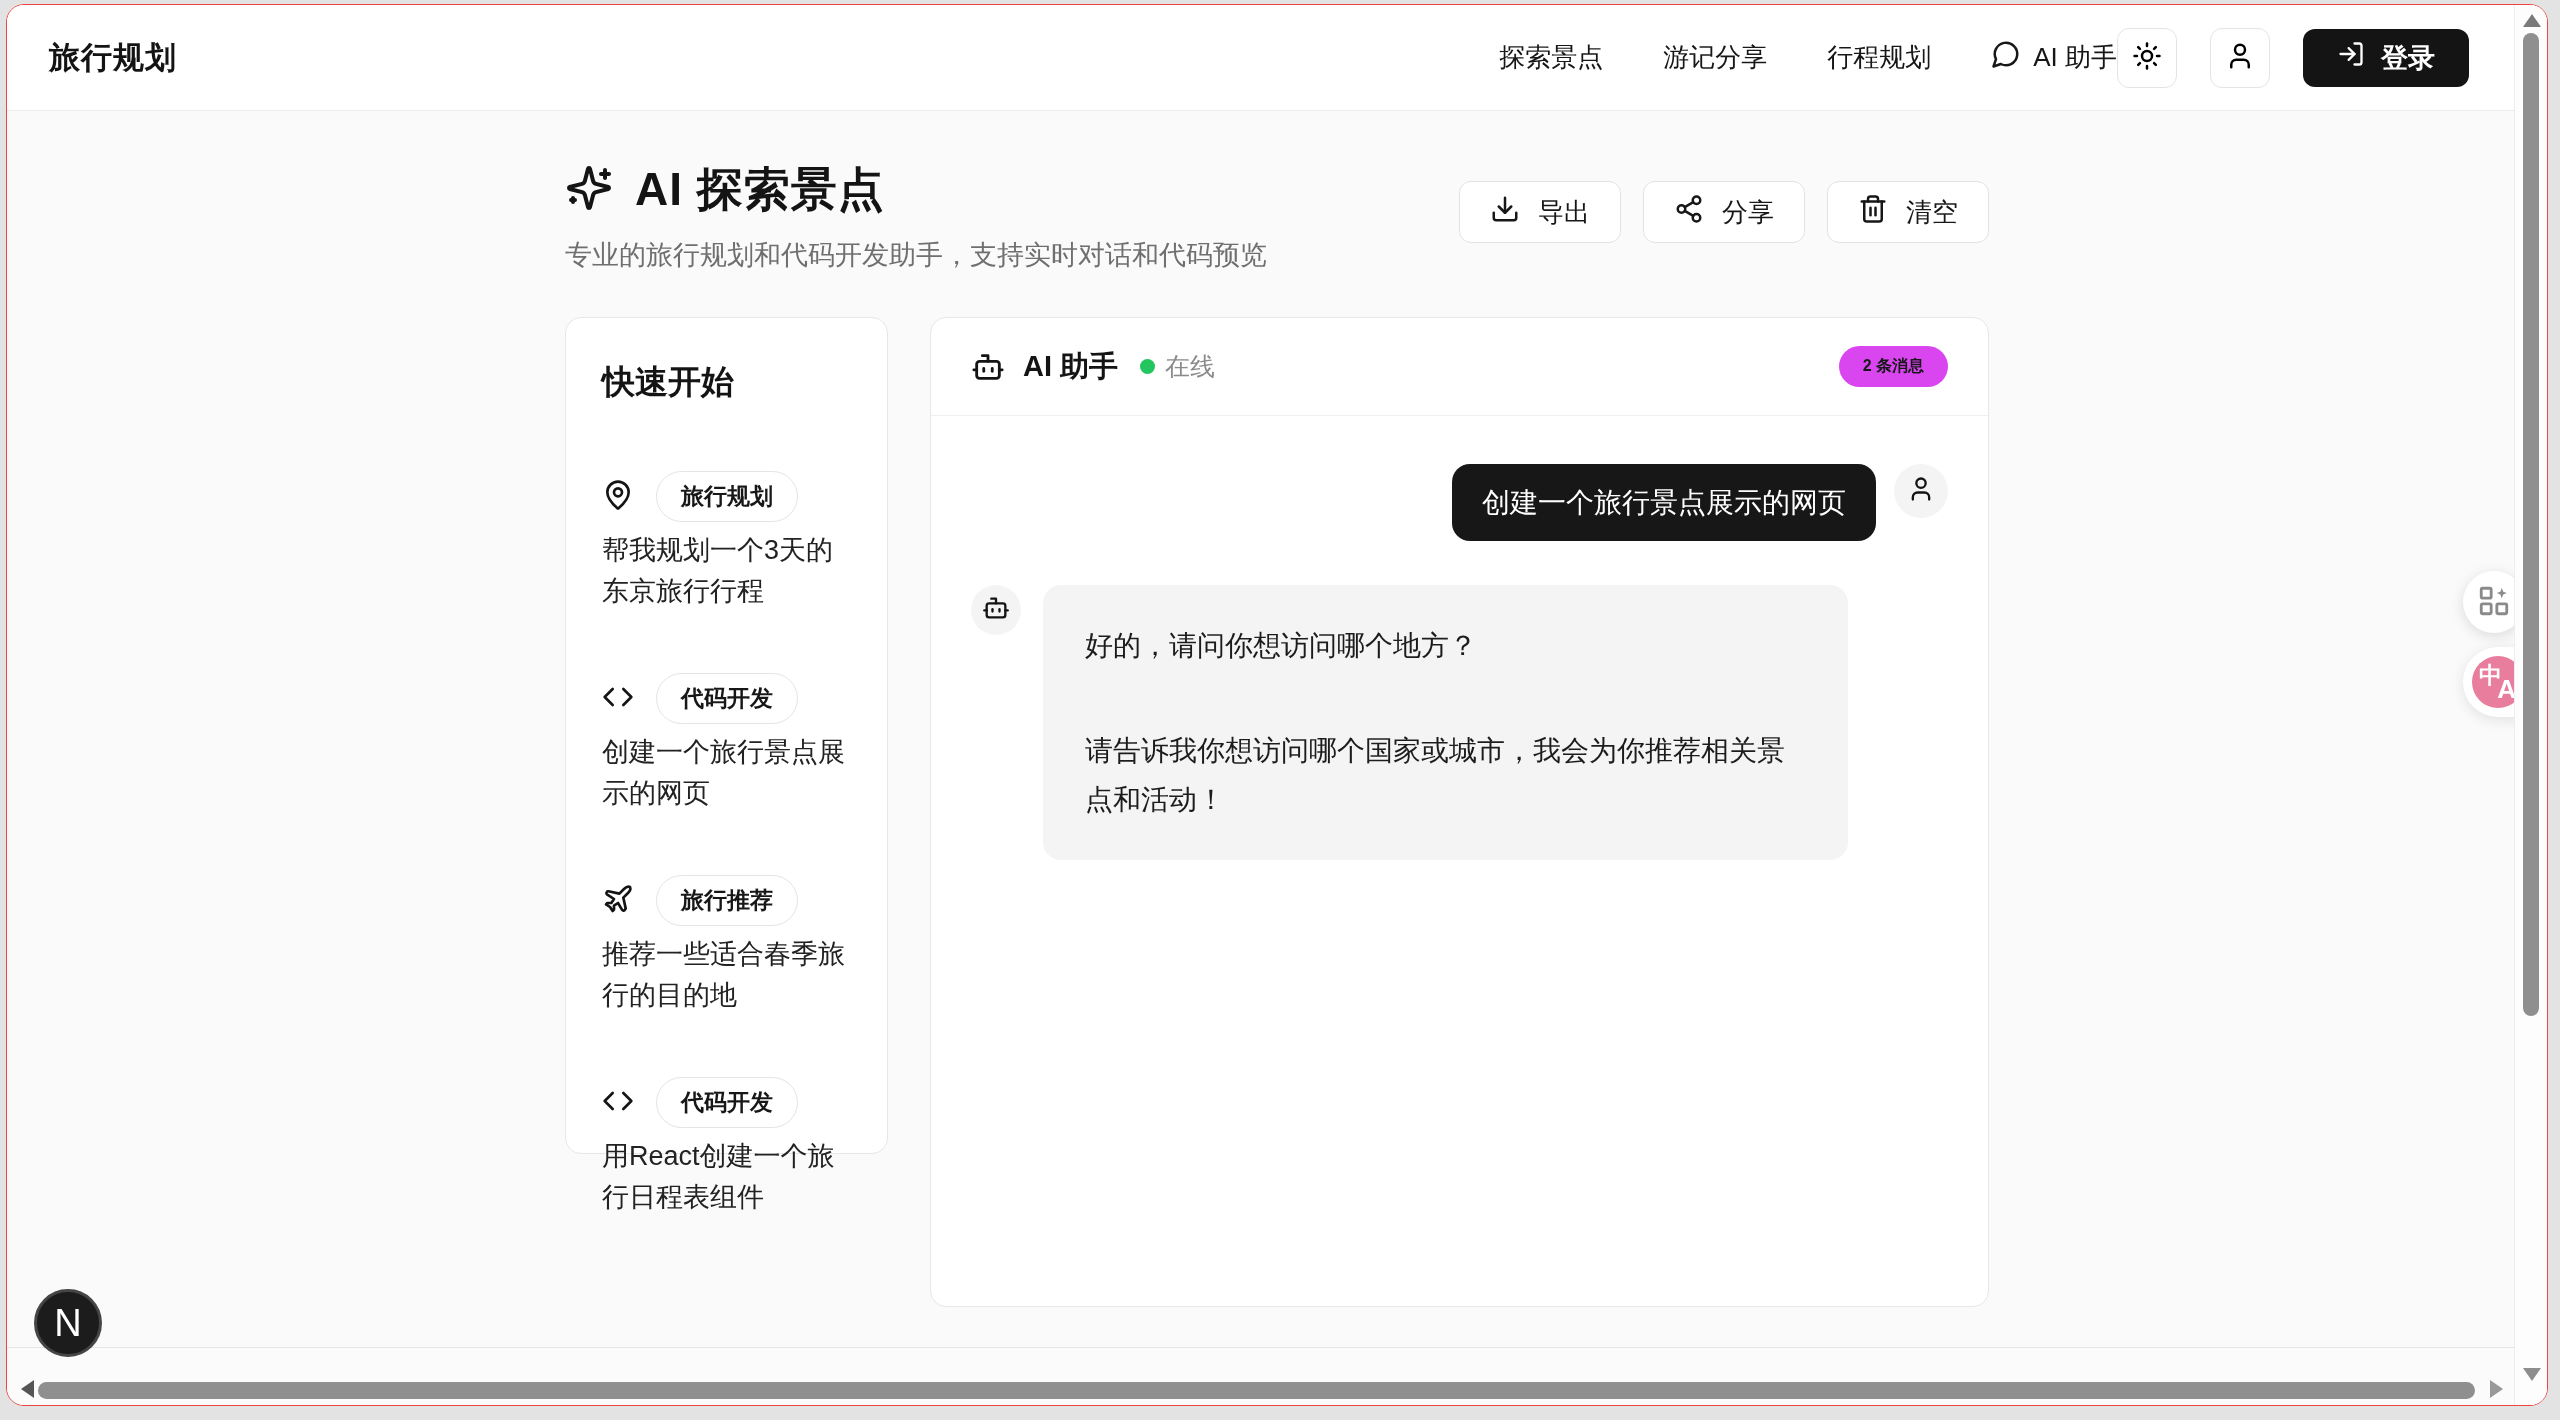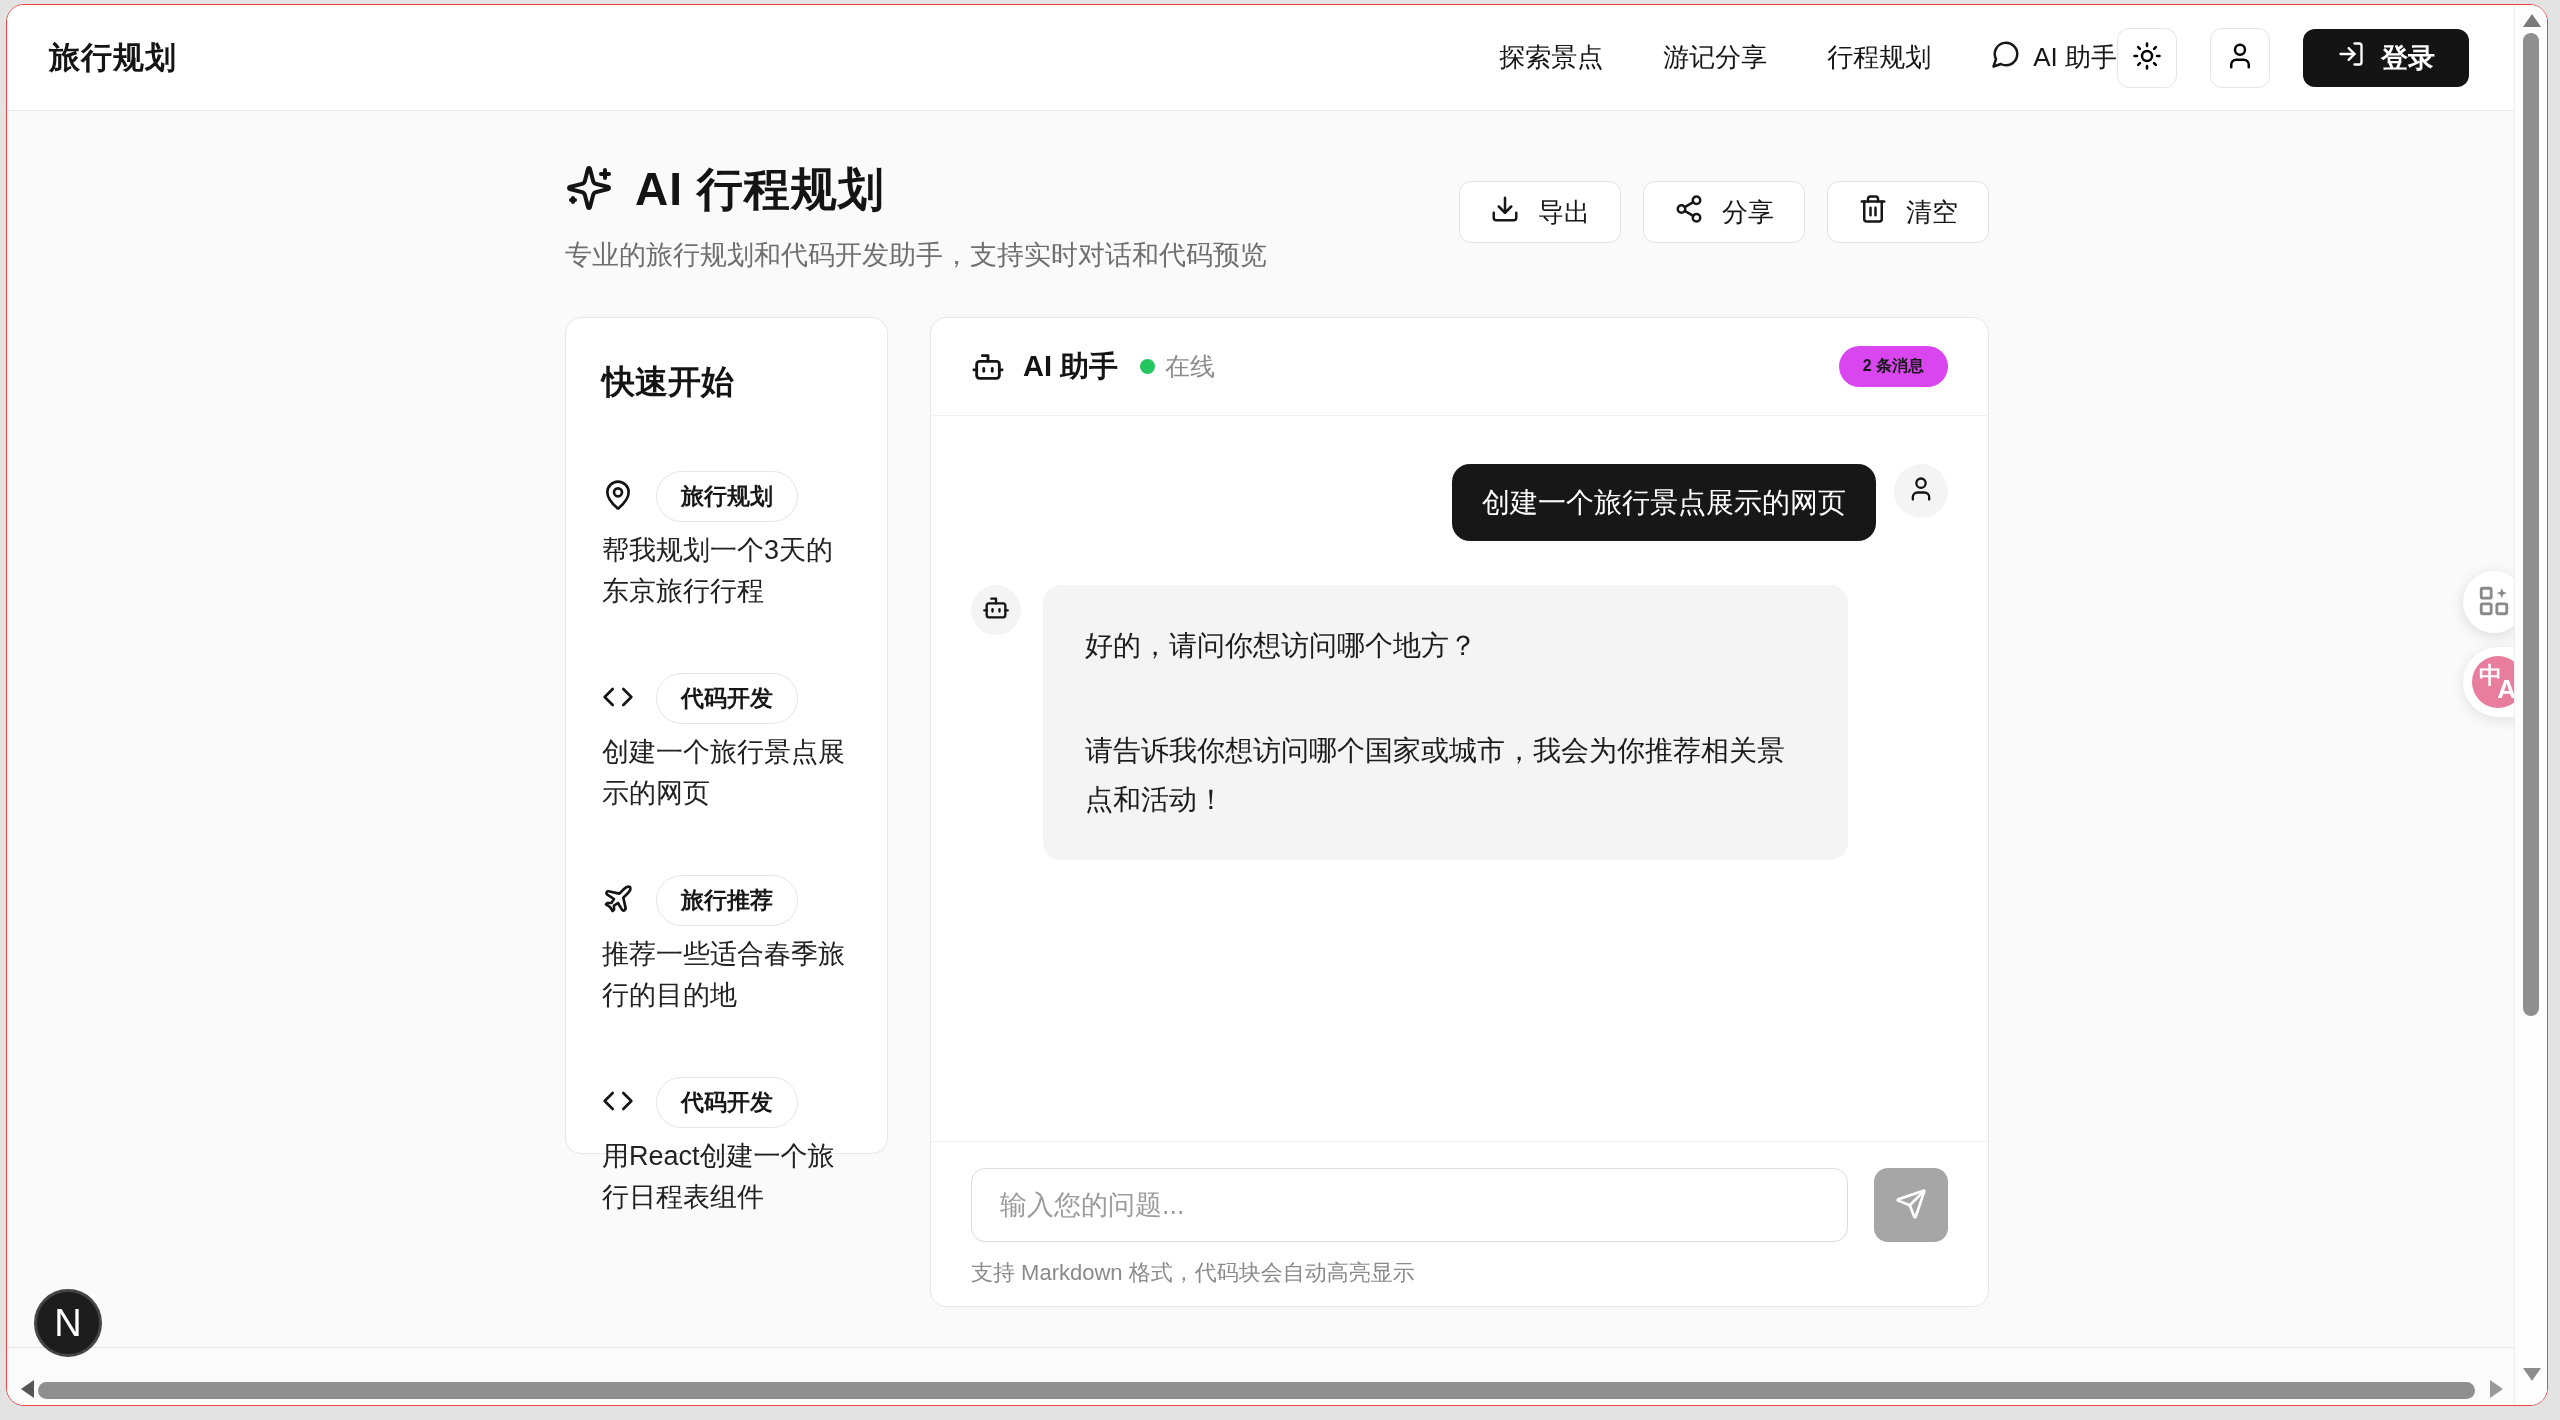--- a/index.html
+++ b/index.html
@@ -235,21 +235,21 @@
           <div class="title-row">
             <span>
               <svg viewBox="0 0 24 24" width="48" height="48">
                   <path d="M9.937 15.5A2 2 0 0 0 8.5 14.063l-6.135-1.582a.5.5 0 0 1 0-.962L8.5 9.936A2 2 0 0 0 9.937 8.5l1.582-6.135a.5.5 0 0 1 .963 0L14.063 8.5A2 2 0 0 0 15.5 9.937l6.135 1.581a.5.5 0 0 1 0 .964L15.5 14.063a2 2 0 0 0-1.437 1.437l-1.582 6.135a.5.5 0 0 1-.963 0z"></path>
                   <path d="M20 3v4"></path>
                   <path d="M22 5h-4"></path>
                   <path d="M4 17v2"></path>
                   <path d="M5 18H3"></path>
                 </svg>
             </span>
-            <h1 class="page-title">AI 行程规划</h1>
+            <h1 class="page-title">AI 探索景点</h1>
           </div>
           <p class="page-subtitle">专业的旅行规划和代码开发助手，支持实时对话和代码预览</p>
         </div>
         <div class="header-actions">
           <button class="action-btn">
             <span>
               <svg viewBox="0 0 24 24" width="30" height="30">
                   <path d="M21 15v4a2 2 0 0 1-2 2H5a2 2 0 0 1-2-2v-4"></path>
                   <polyline points="7 10 12 15 17 10"></polyline>
                   <line x1="12" x2="12" y1="15" y2="3"></line>
@@ -382,34 +382,20 @@
                     </svg>
                 </span>
               </div>
               <div class="ai-bubble">
                 <p>好的，请问你想访问哪个地方？</p>
                 <p class="ai-p2">请告诉我你想访问哪个国家或城市，我会为你推荐相关景点和活动！</p>
               </div>
             </div>
           </div>
 
-          <div class="chat-input-area">
-            <div class="input-row">
-              <input class="chat-input" type="text" placeholder="输入您的问题..." style="">
-              <button class="send-btn">
-                <span>
-                  <svg viewBox="0 0 24 24" width="32" height="32" style="color:#ffffff">
-                      <path d="M14.536 21.686a.5.5 0 0 0 .937-.024l6.5-19a.496.496 0 0 0-.635-.635l-19 6.5a.5.5 0 0 0-.024.937l7.93 3.18a2 2 0 0 1 1.112 1.11z"></path>
-                      <path d="m21.854 2.147-10.94 10.939"></path>
-                    </svg>
-                </span>
-              </button>
-            </div>
-            <p class="input-hint">支持 Markdown 格式，代码块会自动高亮显示</p>
-          </div>
         </section>
       </div>
     </div>
   </main>
 
   <div class="app-footer"></div>
 
   <div class="dev-badge">N</div>
 
   <button class="widget-grid-btn">

